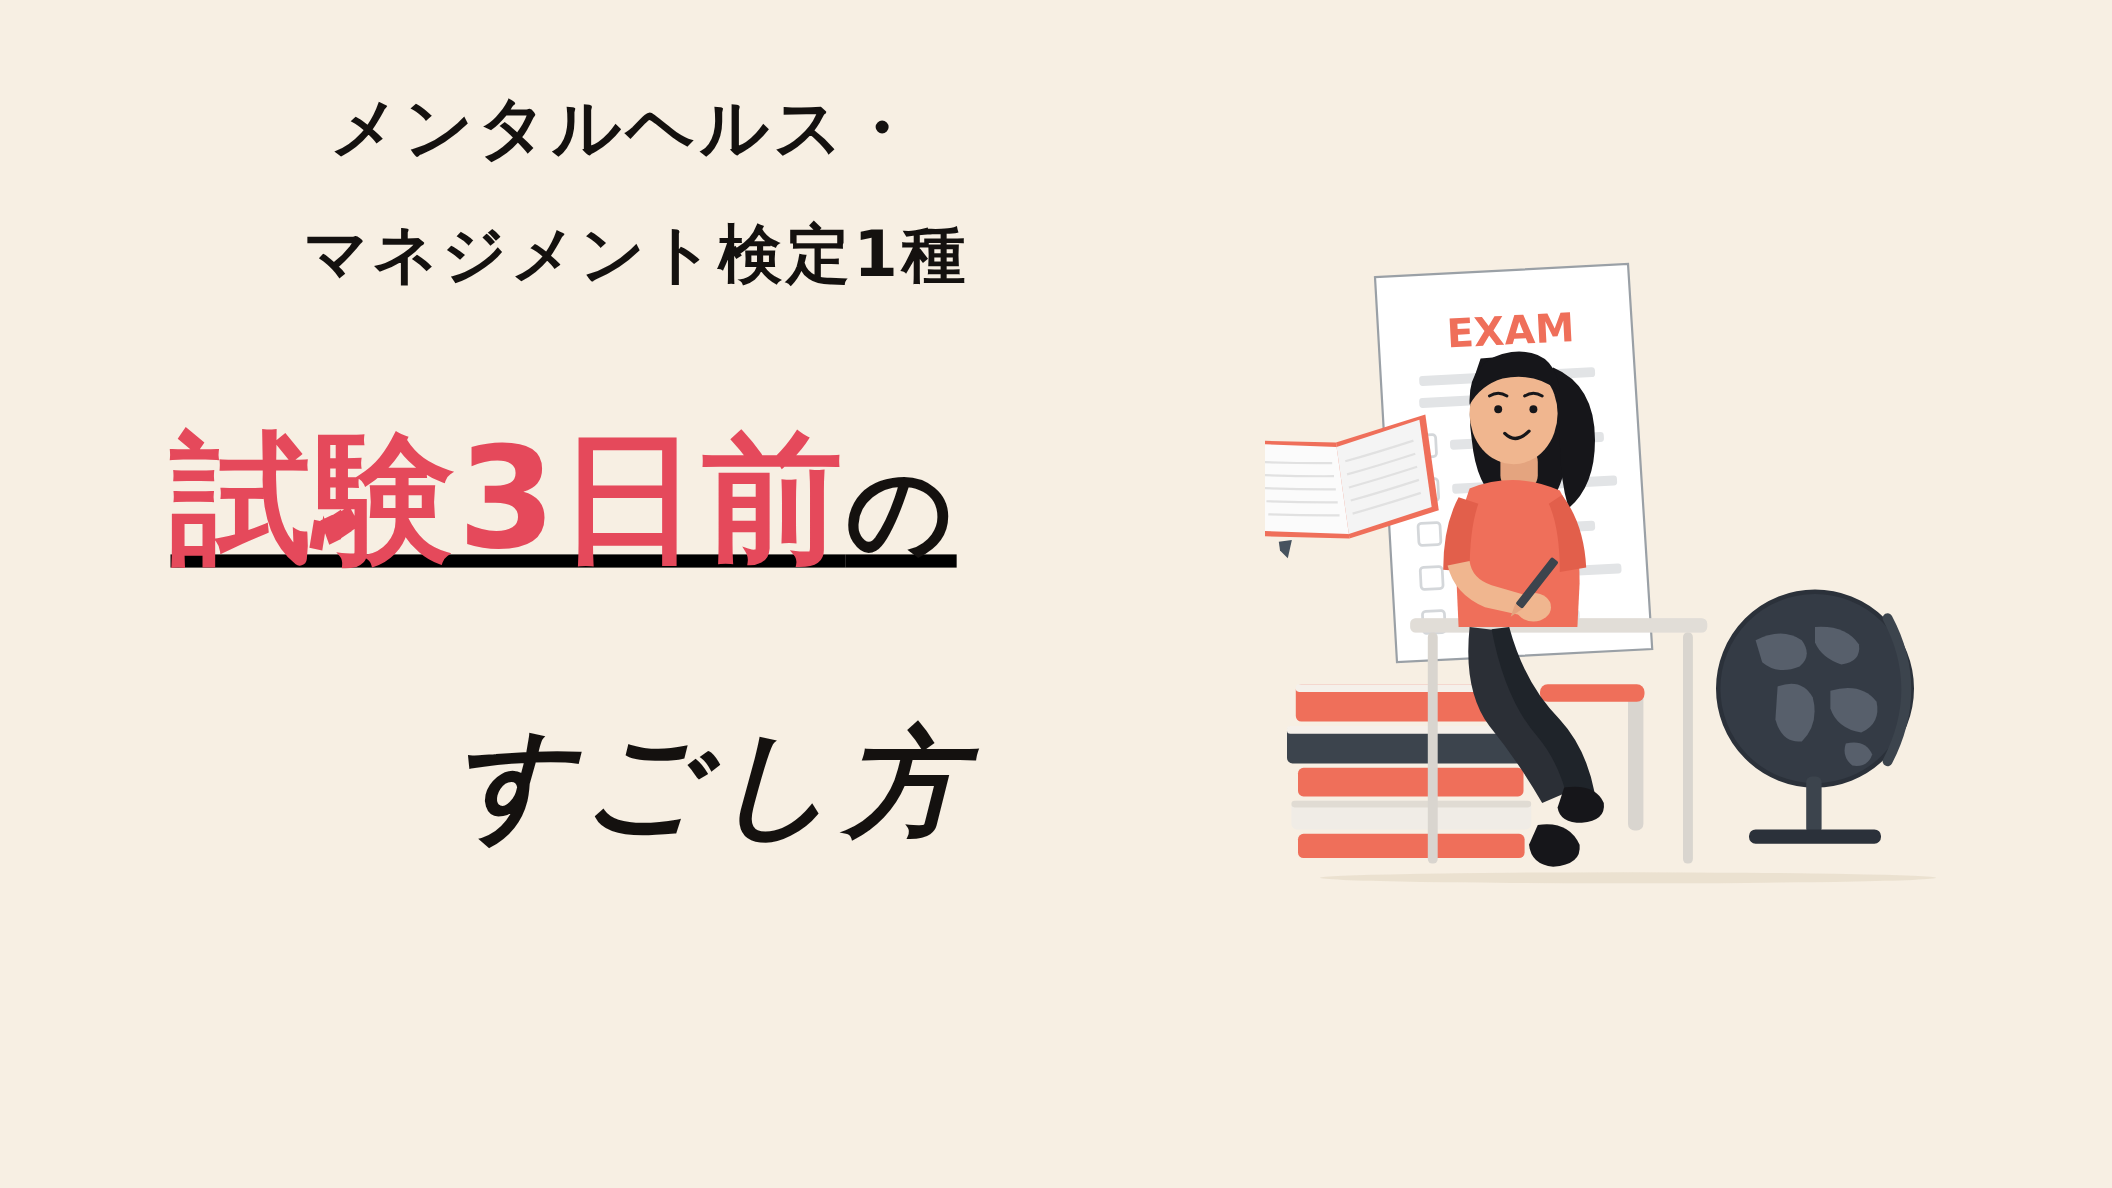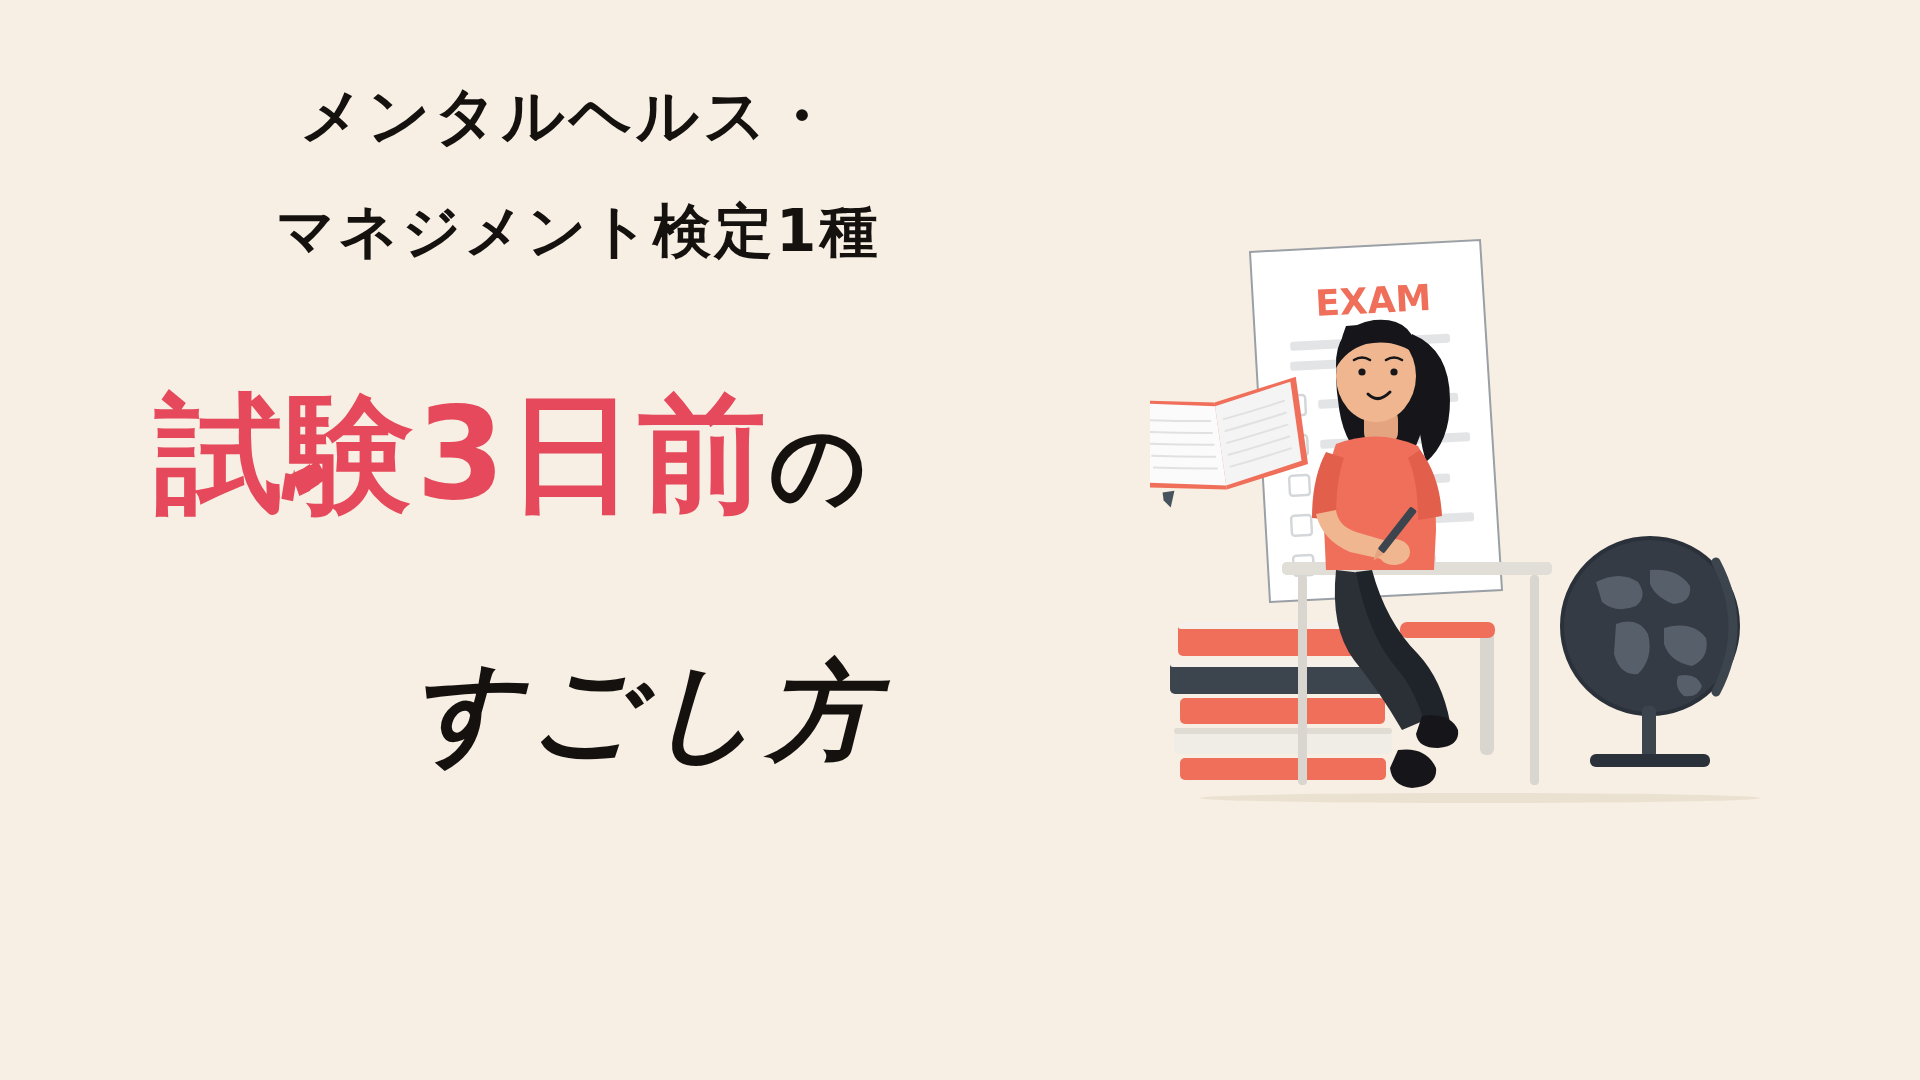--- a/index.html
+++ b/index.html
@@ -38,20 +38,21 @@
   }
   .headline {
     position:absolute;
     left:155px; top:390px;
     font-size:128px;
     font-weight:700;
     font-family:"DejaVu Sans", sans-serif;
     letter-spacing:0.02em;
     line-height:1.0;
     white-space:nowrap;
+    text-decoration:underline;
   }
   .headline .hl-red { color:#e5495b; }
   .headline .hl-black { color:#14110f; font-size:96px; }
   .line-3 {
     left:410px; top:640px;
     font-size:108px;
     letter-spacing:0.08em;
     font-style:italic;
   }
 

